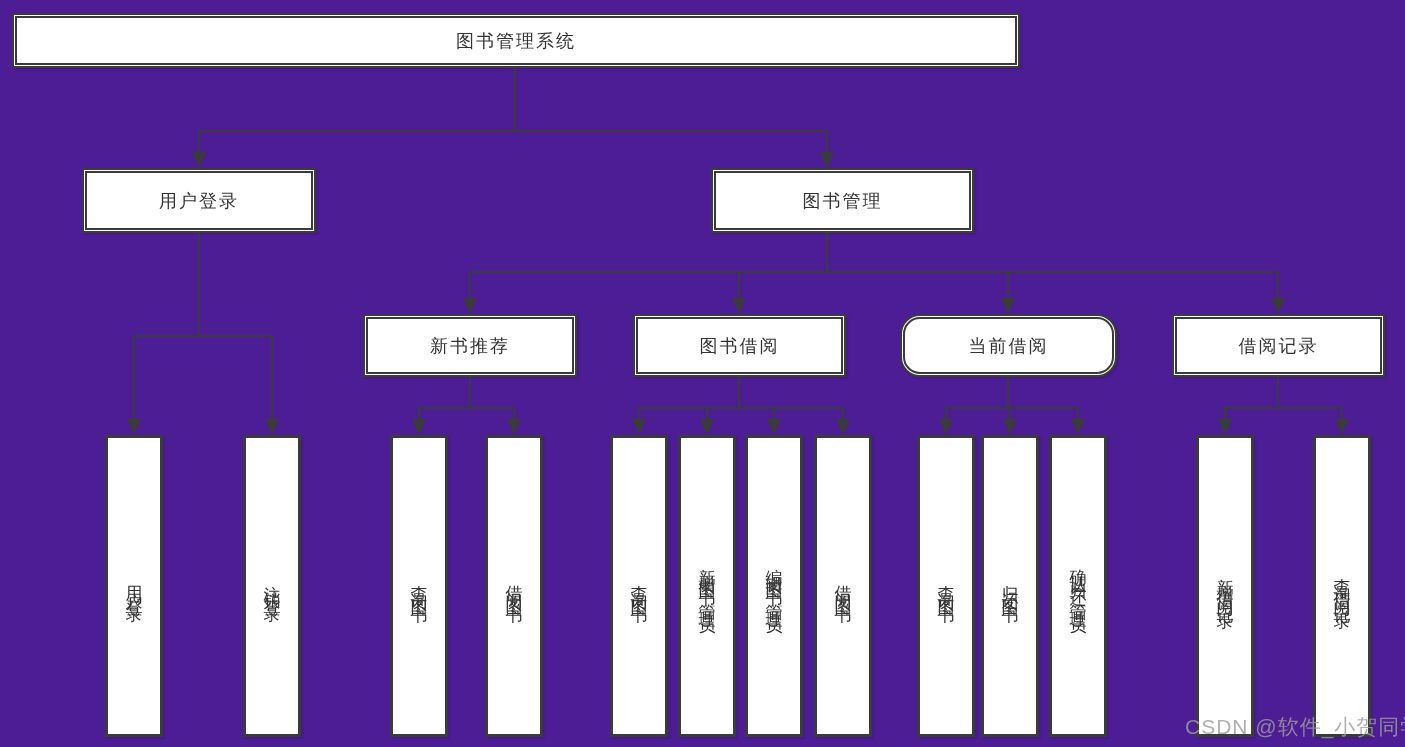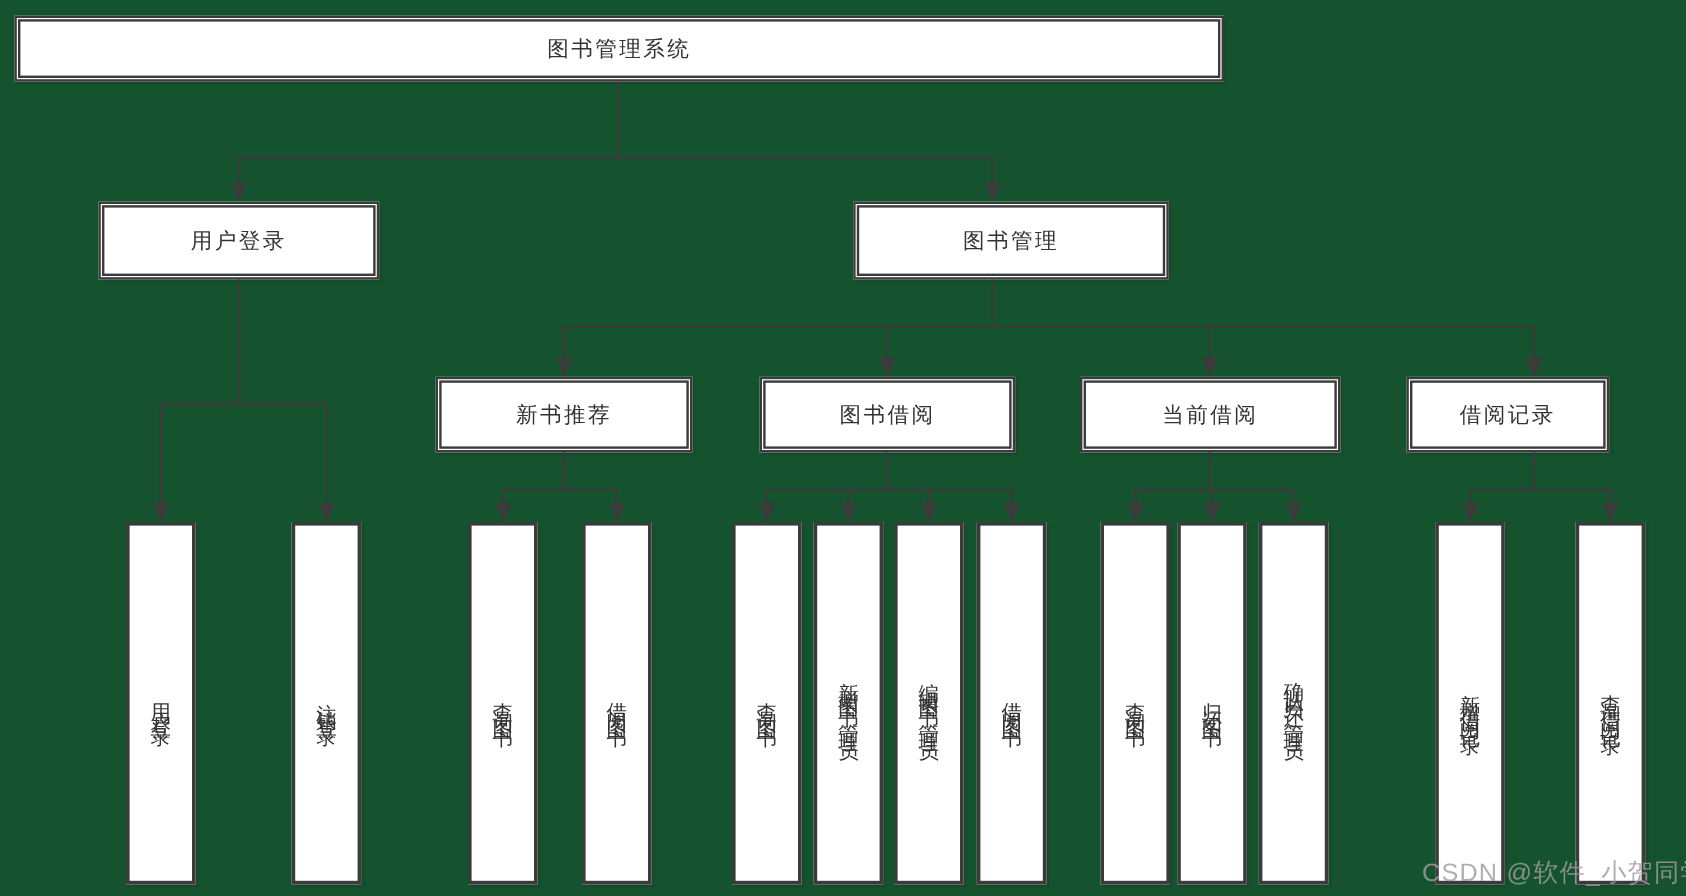--- a/index.html
+++ b/index.html
@@ -1,19 +1,19 @@
 <!DOCTYPE html>
 <html><head>
 <meta charset="utf-8">
 <style>
   html,body { margin:0; padding:0; background:#ffffff; }
   .canvas {
     position:relative;
     width:1405px; height:747px;
-    background:#14532d;
+    background:#4c1d95;
     font-family:"Liberation Sans","DejaVu Sans",sans-serif;
     overflow:hidden;
   }
   .node {
     position:absolute;
     box-sizing:border-box;
     border:5px double #3b3b3b;
     background:#ffffff;
     display:flex; align-items:center; justify-content:center;
     font-size:18px; color:#333333; letter-spacing:2px;
@@ -74,22 +74,22 @@
   <div class="arrow" style="left:463px; top:298px;"></div>
   <div class="vline" style="left:738px; top:271px; height:27px;"></div>
   <div class="arrow" style="left:732px; top:298px;"></div>
   <div class="vline" style="left:1007px; top:271px; height:27px;"></div>
   <div class="arrow" style="left:1001px; top:298px;"></div>
   <div class="vline" style="left:1277px; top:271px; height:27px;"></div>
   <div class="arrow" style="left:1271px; top:298px;"></div>
 
   <div class="node" style="left:363px; top:314px; width:214px; height:63px;">新书推荐</div>
   <div class="node" style="left:633px; top:314px; width:213px; height:63px;">图书借阅</div>
-  <div class="node" style="left:900px; top:314px; width:217px; height:63px;">当前借阅</div>
-  <div class="node" style="left:1172px; top:314px; width:169px; height:63px;">借阅记录</div>
+  <div class="node" style="left:900px; top:314px; width:217px; height:63px;border-radius:20px;">当前借阅</div>
+  <div class="node" style="left:1172px; top:314px; width:213px; height:63px;">借阅记录</div>
 
   <div class="vline" style="left:469px; top:377px; height:31px;"></div>
   <div class="hline" style="left:418px; top:407px; width:97px;"></div>
   <div class="vline" style="left:418px; top:407px; height:12px;"></div>
   <div class="arrow" style="left:412px; top:419px;"></div>
   <div class="vline" style="left:513px; top:407px; height:12px;"></div>
   <div class="arrow" style="left:507px; top:419px;"></div>
 
   <div class="vline" style="left:738px; top:377px; height:31px;"></div>
   <div class="hline" style="left:638px; top:407px; width:206px;"></div>

